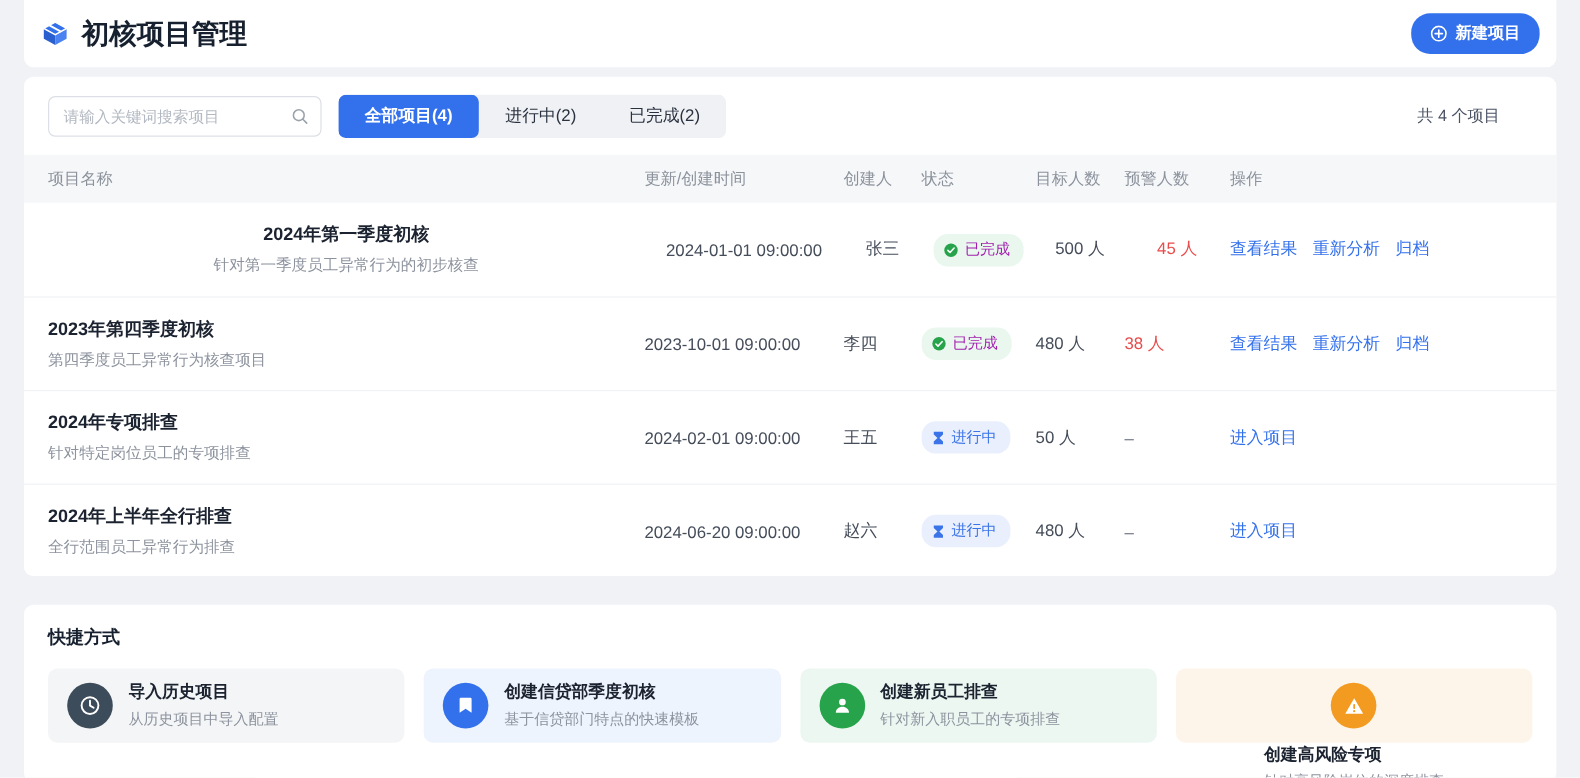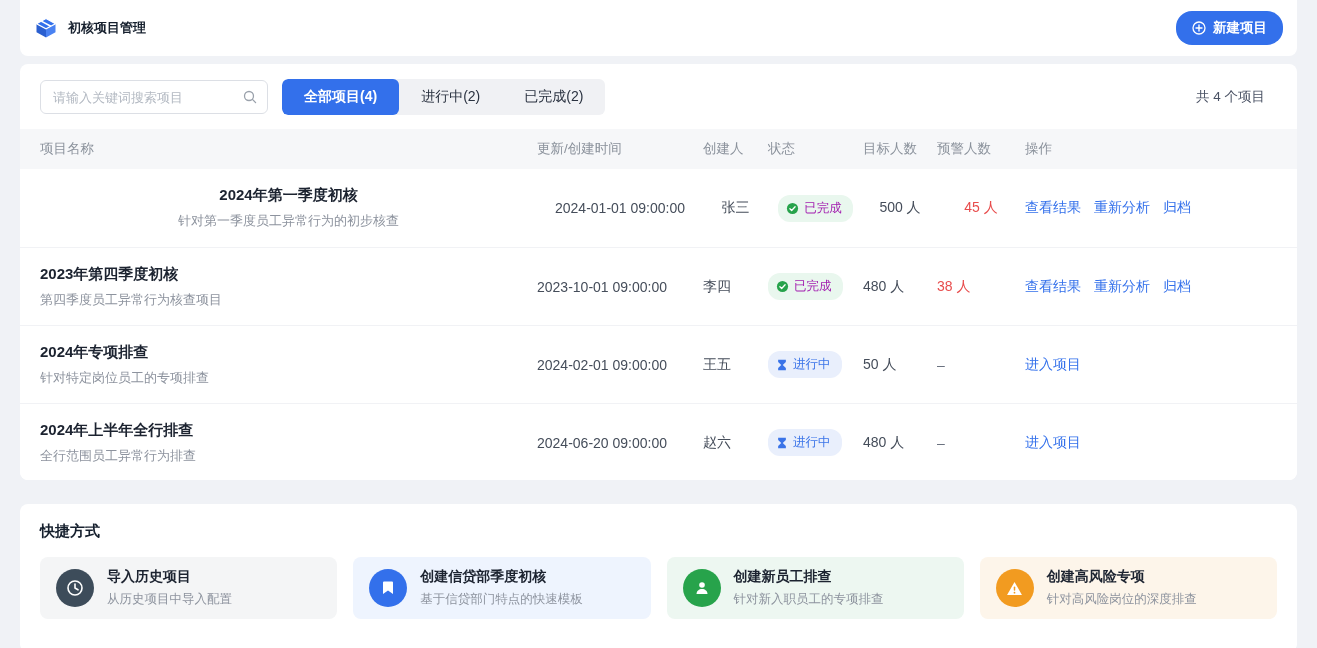--- a/index.html
+++ b/index.html
@@ -12,33 +12,33 @@
   }
   .card { background:#fff; border-radius:8px; }
 
   
   .header-bar {
     height:56px; display:flex; align-items:center;
     padding:0 14px; margin-bottom:8px;
     border-radius:0 0 8px 8px;
   }
   .logo { width:24px; height:24px; margin-right:10px; flex:none; }
-  .page-title { font-size:13px; font-weight:bold; color:#16202e;text-align:right; }
+  .page-title { font-size:23px; font-weight:bold; color:#16202e;text-align:right; }
   .spacer { flex:1; }
   .btn-primary {
     display:inline-flex; align-items:center; gap:7px;
     background:#3370eb; color:#fff; border:none; cursor:pointer;
     font-size:13.5px; font-weight:bold; border-radius:16px;
     height:34px; padding:0 16px;
     font-family:inherit;
   }
 
   
   .main-card { height:416px; overflow:hidden; }
-  .toolbar { display:flex; align-items:center; padding:15px 20px 14px 20px; }
+  .toolbar { display:flex; align-items:center; padding:15px 35px 14px 20px; }
   .search-wrap { position:relative; width:228px; height:34px; margin-right:14px; }
   .search-wrap input {
     width:100%; height:100%; border:1px solid #dcdfe5; border-radius:6px;
     padding:0 32px 0 12px; font-size:13px; color:#3a4352; outline:none;
     font-family:inherit; background:#fff;
   }
   .search-wrap input::placeholder { color:#b3b9c2; }
   .search-icon { position:absolute; right:10px; top:9px; width:16px; height:16px; }
   .tabs { display:flex; background:#f0f1f4; border-radius:6px; padding:0; overflow:hidden; }
   .tab { padding:9px 22px; font-size:14px; color:#2a3240; border-radius:6px; cursor:pointer; white-space:nowrap; }
@@ -79,21 +79,21 @@
     flex:1; display:flex; align-items:center; gap:13px;
     border-radius:8px; padding:12px 16px; height:62px; cursor:pointer;
   }
   .sc-icon { width:38px; height:38px; border-radius:50%; flex:none;
     display:flex; align-items:center; justify-content:center; }
   .sc-title { font-size:14px; font-weight:bold; color:#1c2330; margin-bottom:5px; }
   .sc-desc { font-size:12.5px; color:#8d939e; }
   .sc-1 { background:#f4f5f6; } .sc-1 .sc-icon { background:#3d4c5a; }
   .sc-2 { background:#eef4fe; } .sc-2 .sc-icon { background:#3370eb; }
   .sc-3 { background:#edf7f1; } .sc-3 .sc-icon { background:#27a34b; }
-  .sc-4 { background:#fdf5ea; } .sc-4 .sc-icon { background:#f29b20; }
+  .sc-4 { background:#fdf5ea;flex-direction:column; } .sc-4 .sc-icon { background:#f29b20; }
 </style>
 </head>
 <body>
 
 <div class="card header-bar">
   <span class="logo">
     <svg viewBox="0 0 24 24" width="24" height="24">
       <polygon points="12,2.5 21.5,7.7 12,12.9 2.5,7.7" fill="#3370eb"></polygon>
       <polygon points="2.5,7.7 12,12.9 12,21.5 2.5,16.3" fill="#2a5fd0"></polygon>
       <polygon points="21.5,7.7 12,12.9 12,21.5 21.5,16.3" fill="#4a82f2"></polygon>

